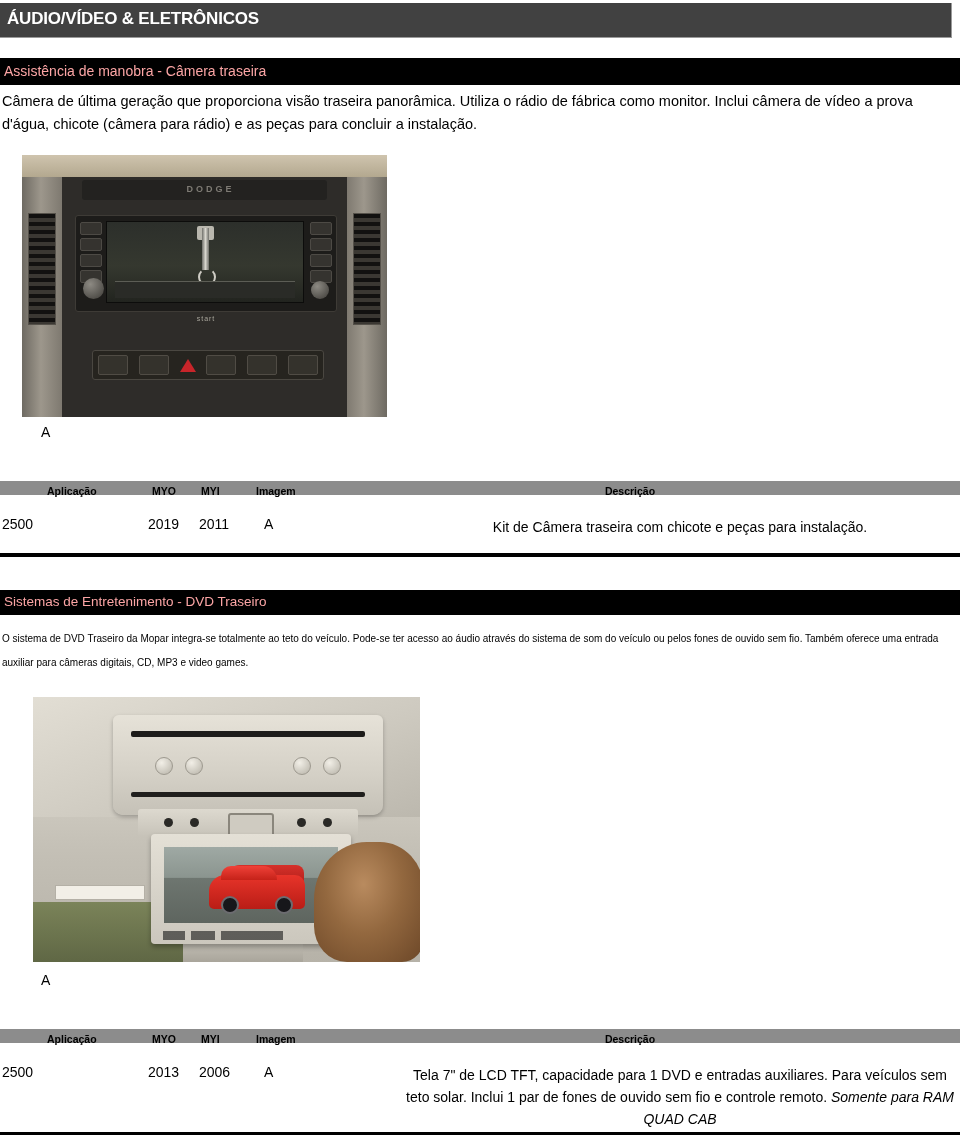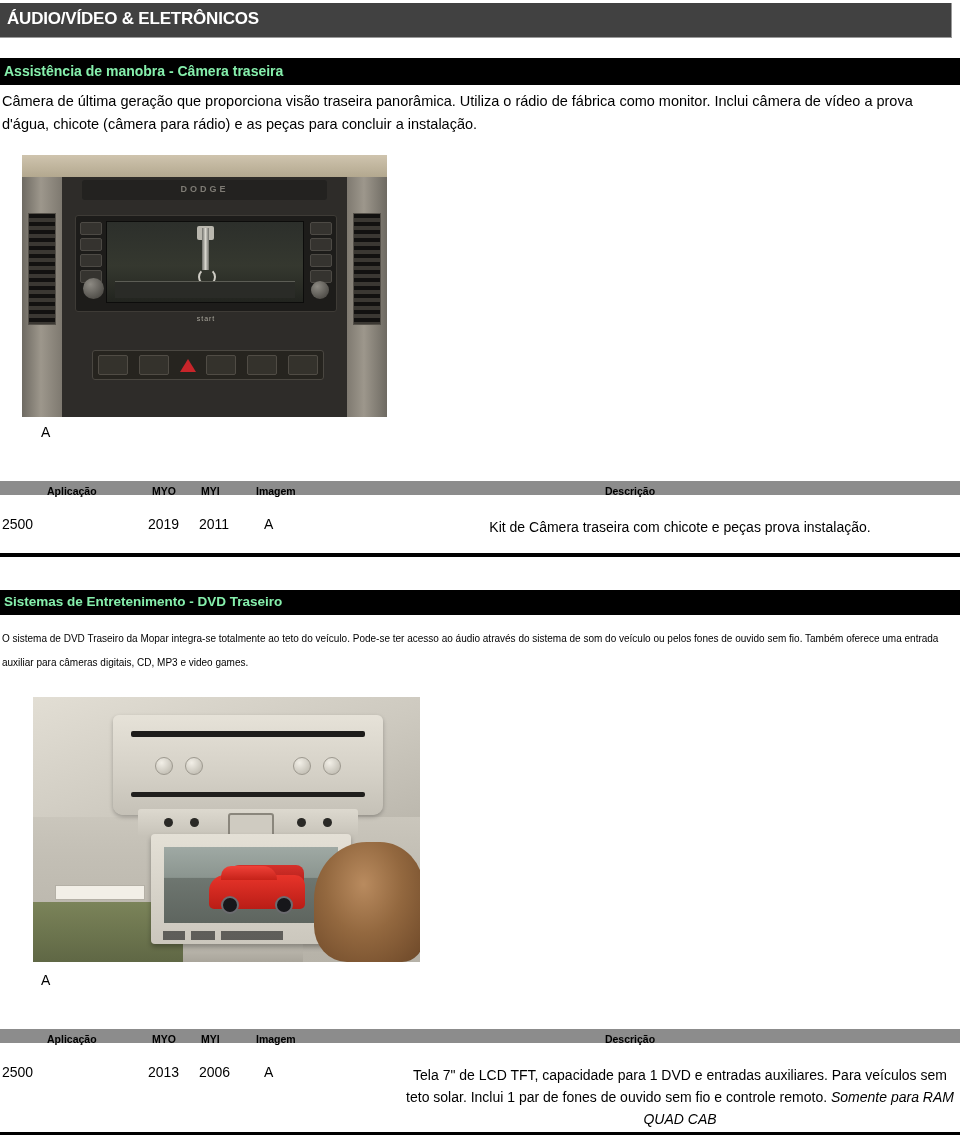--- a/index.html
+++ b/index.html
@@ -43,22 +43,22 @@
   .section-bar {
     position: absolute;
     left: 0;
     width: 960px;
     background: #000000;
     box-sizing: border-box;
   }
   .section-bar .label {
     position: absolute;
     left: 4px;
-    color: #86efac;
-    font-weight: bold;
+    color: #fca5a5;
+    font-weight: normal;
     white-space: nowrap;
   }
 
   #section-bar-1 { top: 58px; height: 27px; }
   #section-bar-1 .label { top: 5px; font-size: 14px; }
 
   #section-bar-2 { top: 590px; height: 25px; }
   #section-bar-2 .label { top: 4px; font-size: 13.5px; }
 
   
@@ -177,21 +177,21 @@
   .dash-side-r { position:absolute; right:0px; top:22px; width:42px; height:240px;
       background:linear-gradient(90deg,#7b766d,#9d978c 45%,#6e6a62); }
   .dash-vent-l { position:absolute; left:6px; top:58px; width:26px; height:110px;
       background:#1b1a18; border:1px solid #55514a;
       background-image: repeating-linear-gradient(180deg,#121110 0 4px,#3b3833 4px 8px); }
   .dash-vent-r { position:absolute; right:6px; top:58px; width:26px; height:110px;
       background:#1b1a18; border:1px solid #55514a;
       background-image: repeating-linear-gradient(180deg,#121110 0 4px,#3b3833 4px 8px); }
   .dash-brandbar { position:absolute; left:60px; top:25px; width:245px; height:20px;
       background:#232220; border-radius:3px; }
-  .dash-brandtext { position:absolute; left:0; top:4px; width:100%; text-align:center;
+  .dash-brandtext { position:absolute; left:6px; top:4px; width:100%; text-align:center;
       color:#7e7b74; font-size:9px; letter-spacing:3px; font-weight:bold; }
   .radio-body { position:absolute; left:53px; top:60px; width:260px; height:95px;
       background:#1d1c1a; border:1px solid #3e3b36; border-radius:3px; }
   .radio-screen { position:absolute; left:30px; top:5px; width:196px; height:80px;
       background:linear-gradient(180deg,#2c2f2b 0%,#35382f 55%,#22241f 100%);
       border:1px solid #0c0c0b; }
   .radio-cam-pole { position:absolute; left:50%; top:6px; width:7px; height:42px;
       margin-left:-3px; background:linear-gradient(90deg,#6f6f6a,#d8d6ce,#6f6f6a); }
   .radio-cam-head { position:absolute; left:50%; top:4px; width:17px; height:14px;
       margin-left:-8px; background:#b9b7ae; border-radius:2px; }
@@ -335,21 +335,21 @@
     <div class="th th-myi">MYI</div>
     <div class="th th-imagem">Imagem</div>
     <div class="th th-descricao">Descrição</div>
   </div>
   <div class="trow">
     <div class="td td-aplicacao">2500</div>
     <div class="td td-myo">2019</div>
     <div class="td td-myi">2011</div>
     <div class="td td-imagem">A</div>
     <div class="td td-descricao">
-      <span>Kit de Câmera traseira com chicote e peças prova instalação.</span><span class="em"></span>
+      <span>Kit de Câmera traseira com chicote e peças para instalação.</span><span class="em"></span>
     </div>
   </div>
 </div>
 
 <div class="rule" id="rule-mid"></div>
 
 <div class="section-bar" id="section-bar-2">
   <div class="label">Sistemas de Entretenimento - DVD Traseiro</div>
 </div>
 

